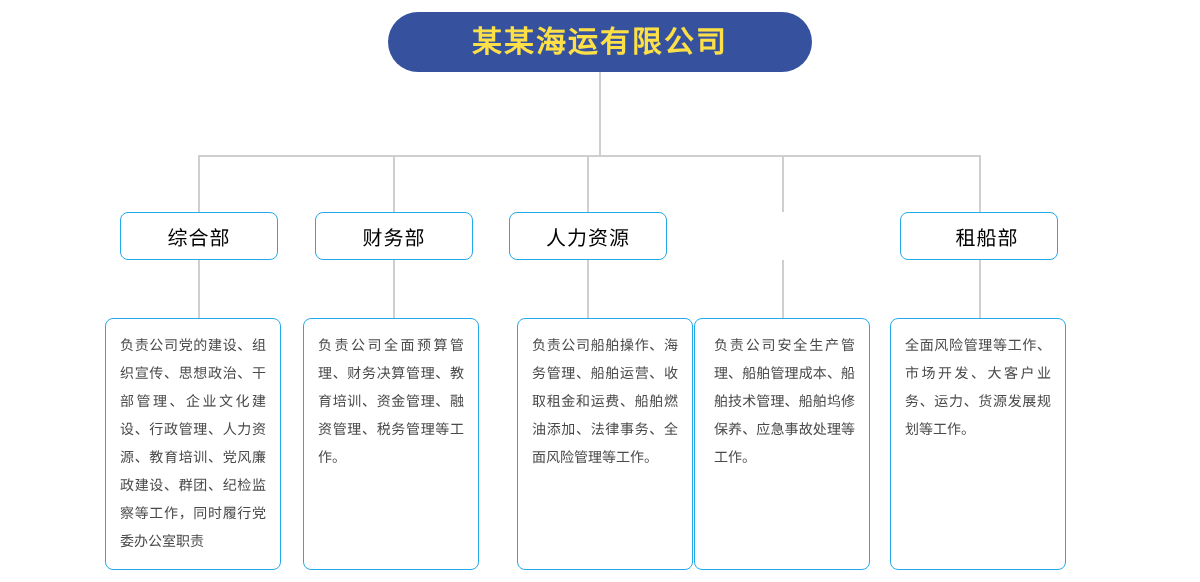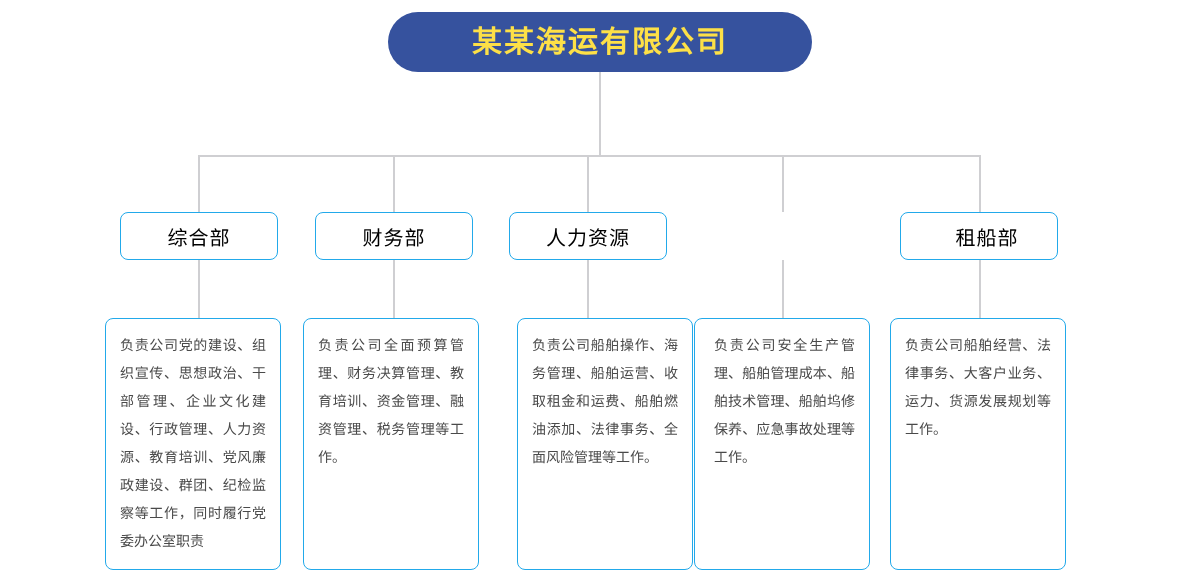--- a/index.html
+++ b/index.html
@@ -152,16 +152,16 @@
   <div class="desc-box" style="left:694px;padding-left:19px;">
     <p class="desc-text">负责公司安全生产管理、船舶管理成本、船舶技术管理、船舶坞修保养、应急事故处理等工作。</p>
   </div>
 
   <div class="conn conn-v" style="left:979px; top:155px; height:57px;"></div>
   <div class="dept-box" style="left:900px;padding-left:16px;">
     <span class="dept-label">租船部</span>
   </div>
   <div class="conn conn-v" style="left:979px; top:260px; height:58px;"></div>
   <div class="desc-box" style="left:890px;">
-    <p class="desc-text">负责公司船舶经营、法律事务、大客户业务、运力、货源发展规划等工作。</p>
+    <p class="desc-text">全面风险管理等工作、市场开发、大客户业务、运力、货源发展规划等工作。</p>
   </div>
 
 </div>
 
 </body></html>

